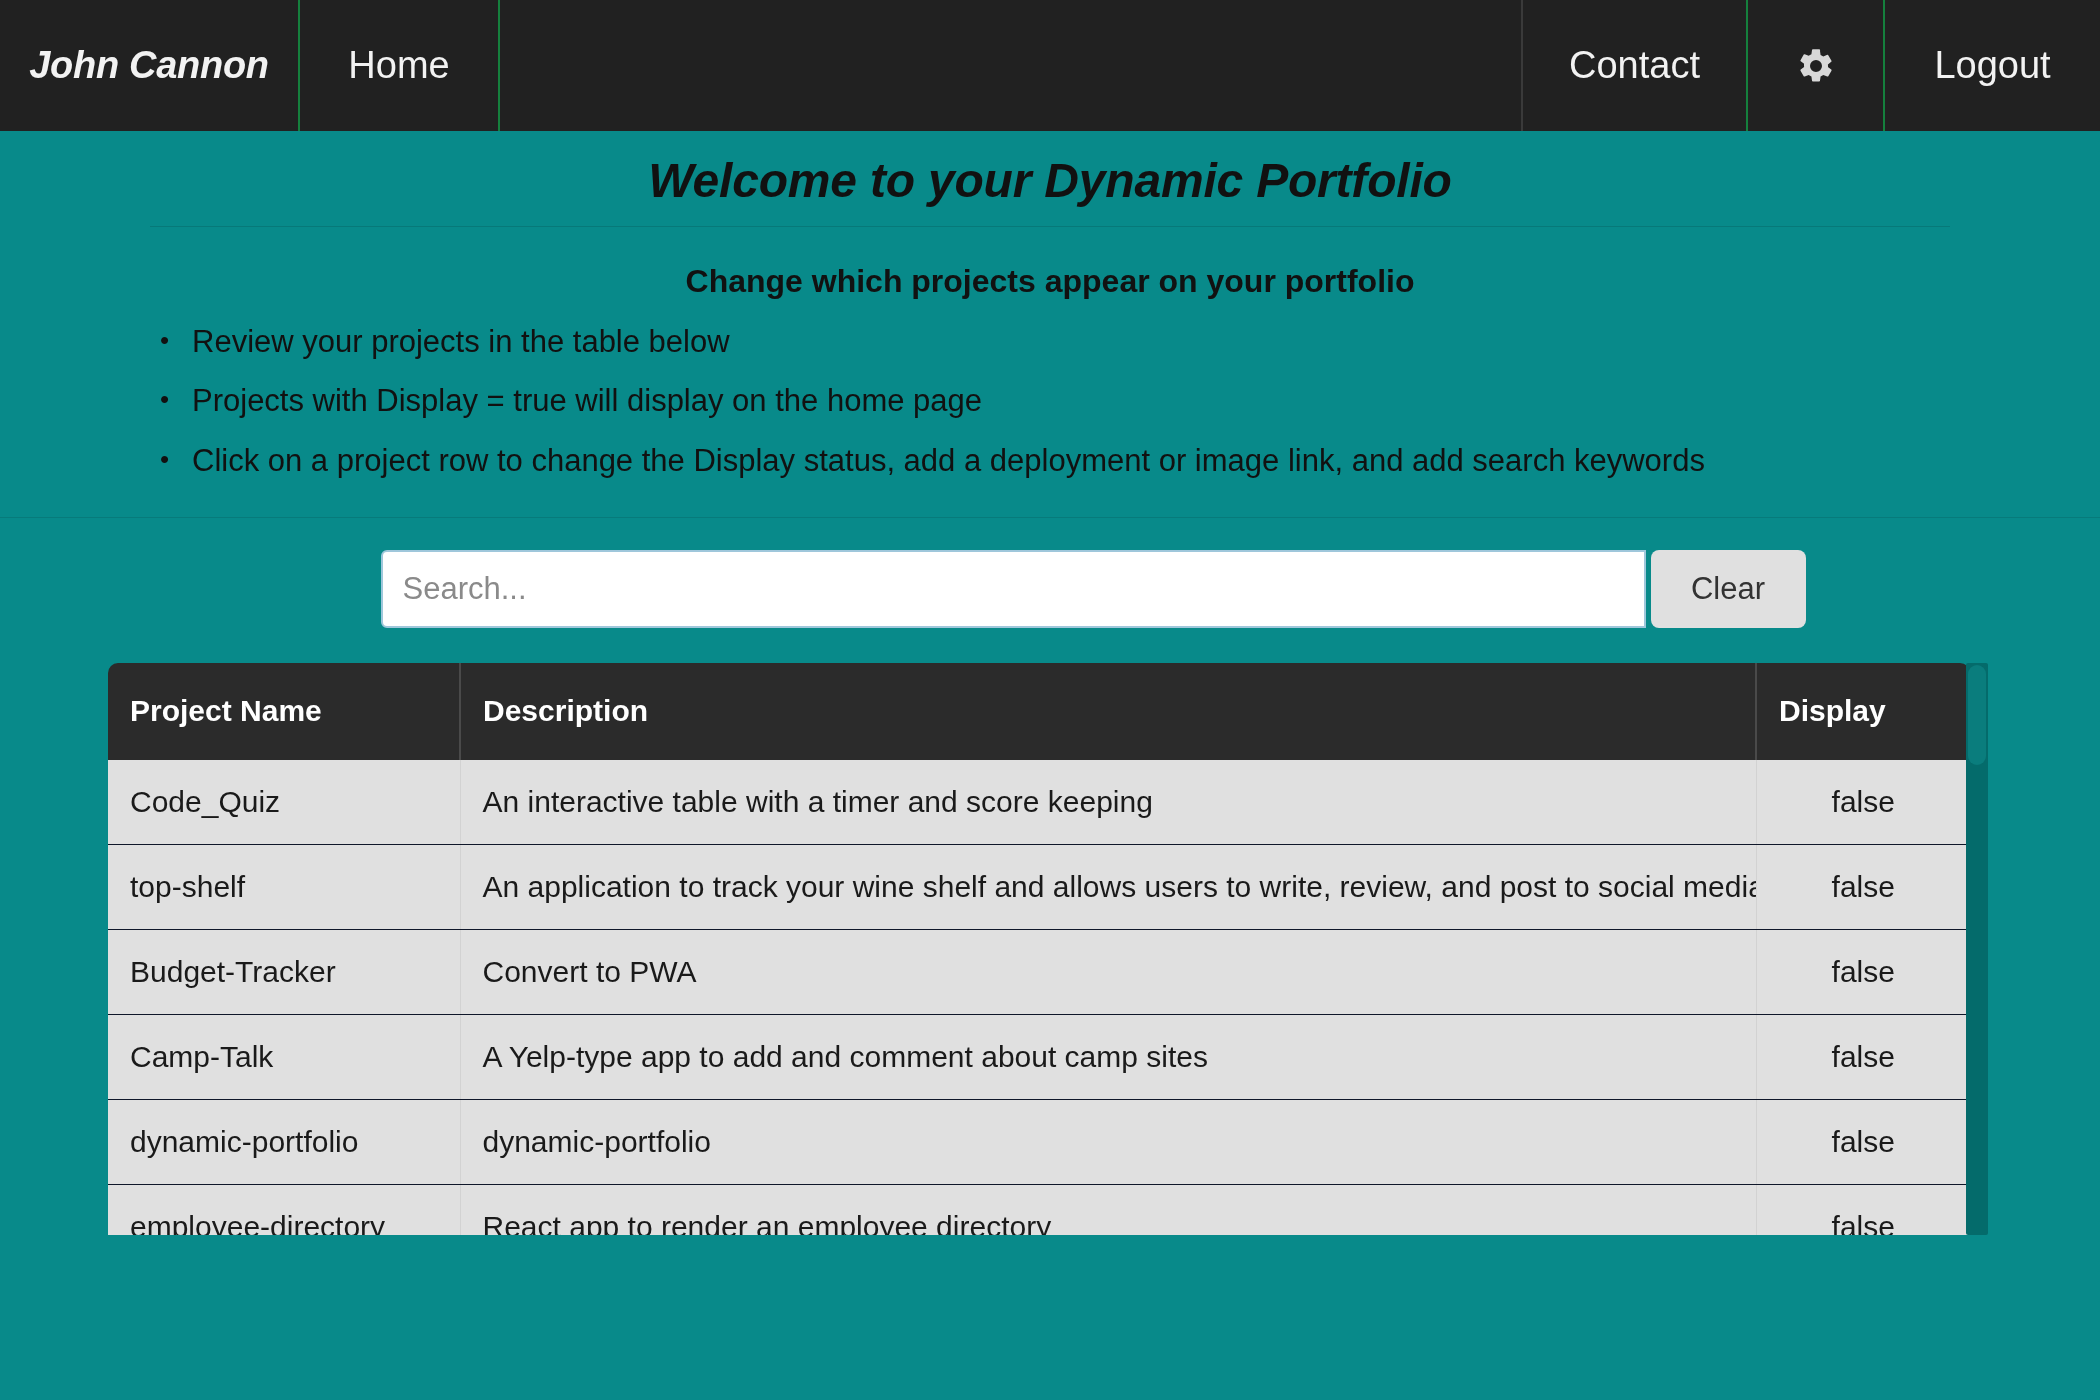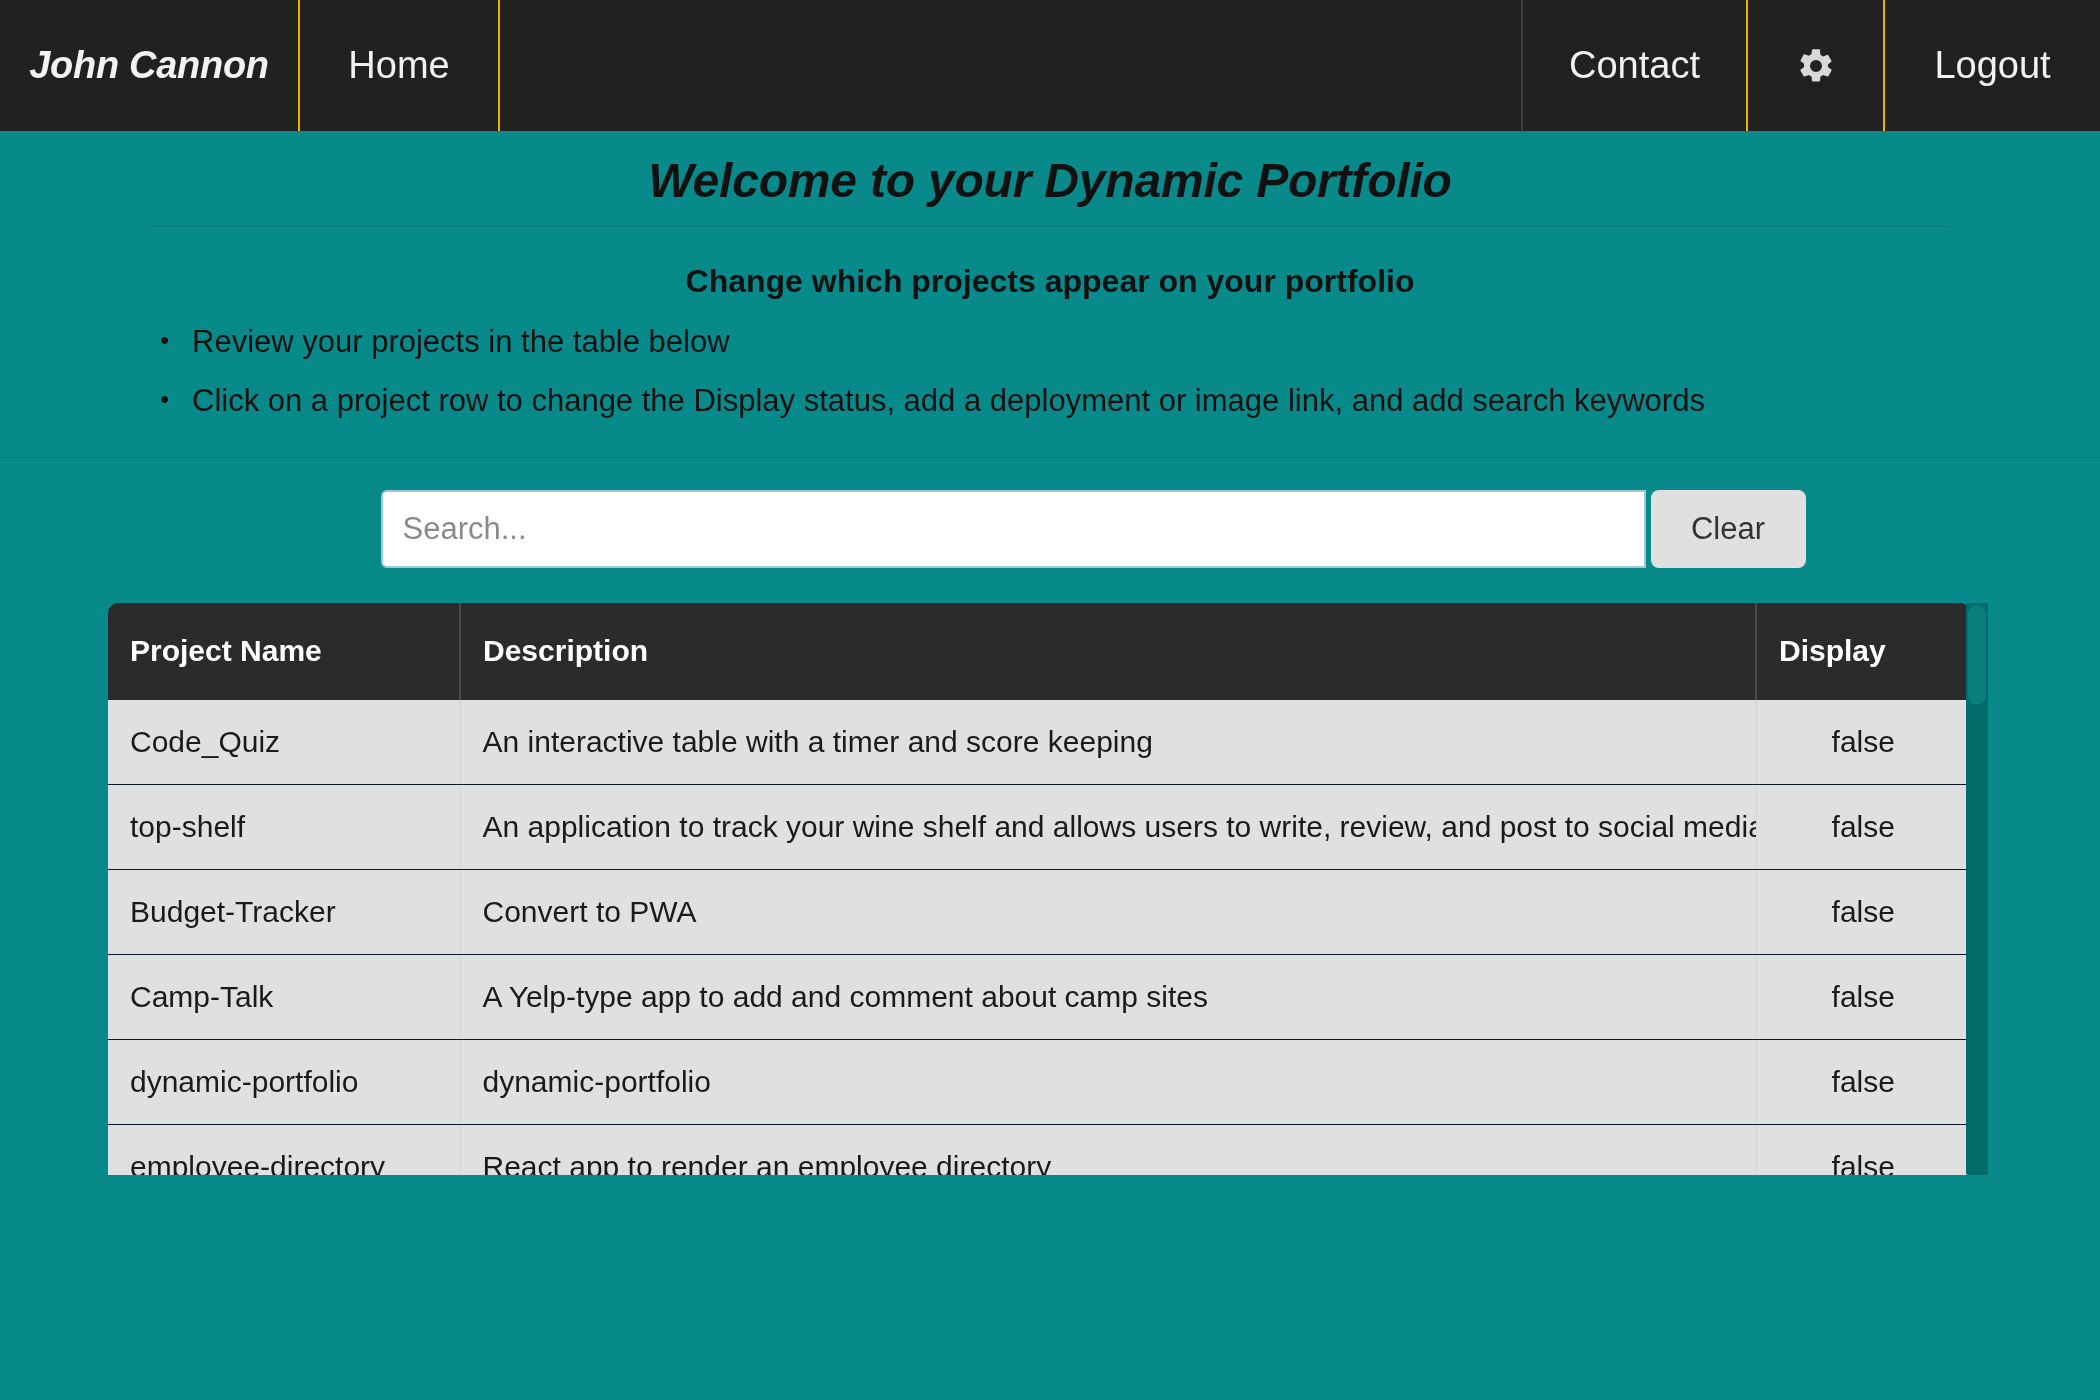--- a/index.html
+++ b/index.html
@@ -26,21 +26,21 @@
     width: 100%;
   }
 
   .nav-item {
     display: flex;
     align-items: center;
     justify-content: center;
     color: #f2f2f2;
     font-size: 38px;
     font-weight: 400;
-    border-right: 2px solid #eab308;
+    border-right: 2px solid #15803d;
     white-space: nowrap;
     user-select: none;
   }
 
   .nav-brand {
     width: 300px;
     font-style: italic;
     font-weight: bold;
     font-size: 38px;
     letter-spacing: -0.3px;
@@ -265,20 +265,21 @@
     <span>Logout</span>
   </div>
 </div>
 
 <div class="jumbo">
   <div class="jumbo-title">Welcome to your Dynamic Portfolio</div>
   <div class="jumbo-rule"></div>
   <div class="jumbo-subtitle">Change which projects appear on your portfolio</div>
   <ul class="bullets">
     <li>Review your projects in the table below</li>
+    <li>Projects with Display = true will display on the home page</li>
     <li>Click on a project row to change the Display status, add a deployment or image link, and add search keywords</li>
   </ul>
 </div>
 
 <div class="section-divider"></div>
 
 <div class="search-wrap">
   <div class="search-group">
     <input class="search-input" type="text" placeholder="Search..." style="">
     <button class="clear-button">Clear</button>

